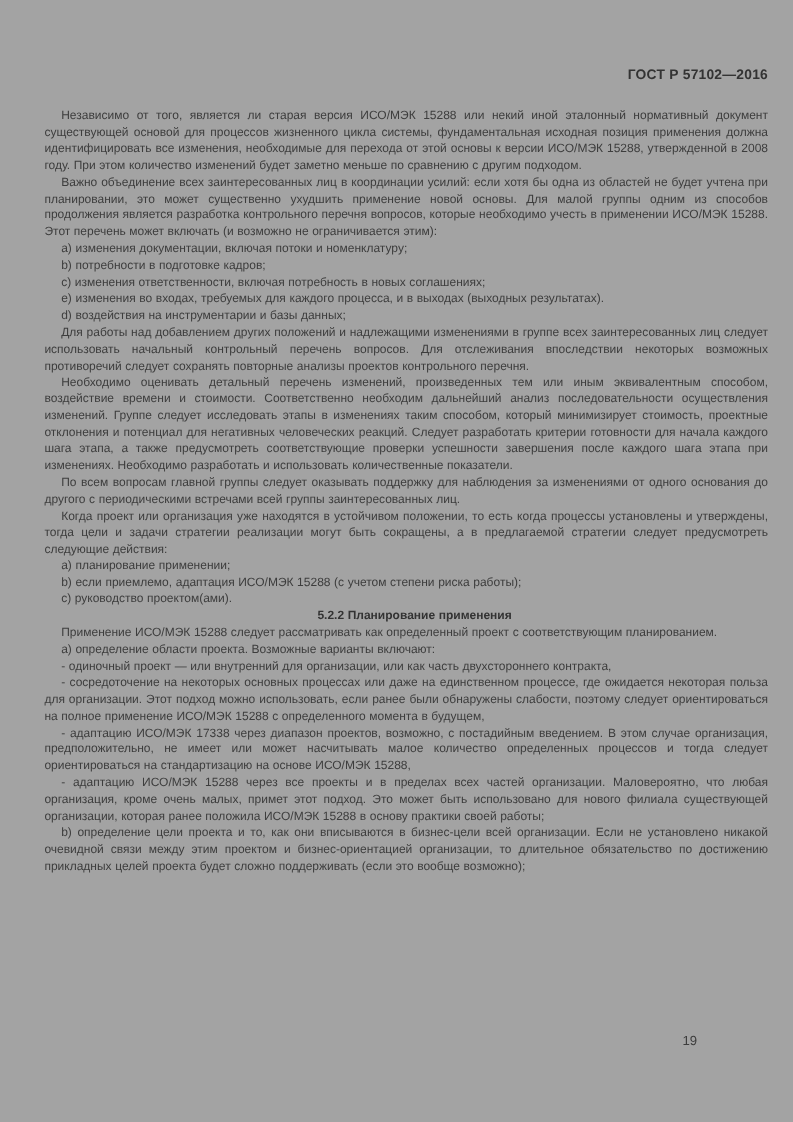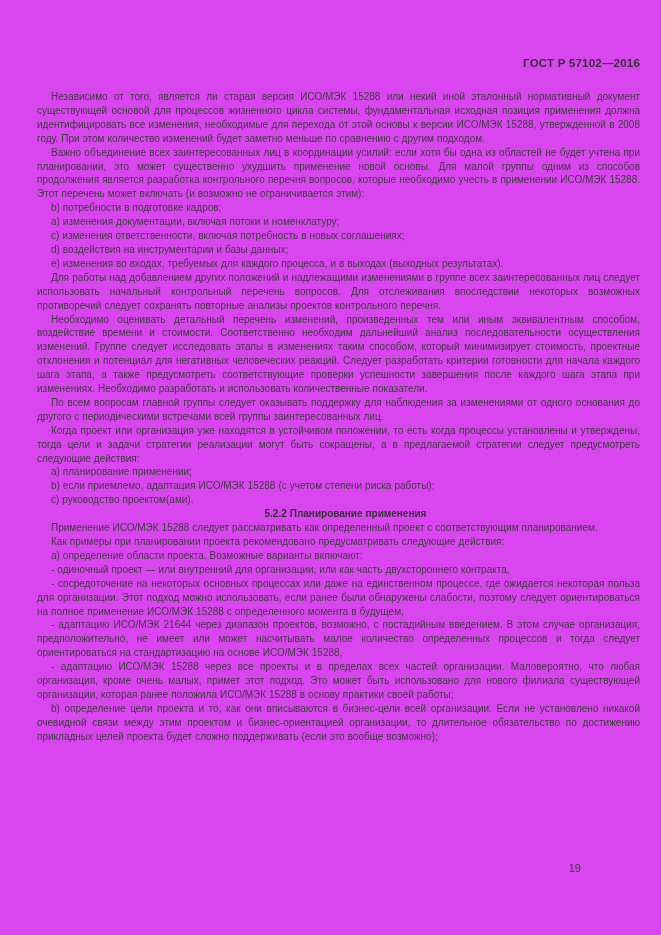--- a/index.html
+++ b/index.html
@@ -4,21 +4,21 @@
 <style>
   html, body {
     margin: 0;
     padding: 0;
     background: #ffffff;
   }
   .page {
     position: relative;
     width: 661px;
     height: 935px;
-    background: #d946ef;
+    background: #a3a3a3;
     font-family: "Liberation Sans", "DejaVu Sans", sans-serif;
     color: #3d3d3d;
     overflow: hidden;
   }
   .doc-header {
     position: absolute;
     top: 57px;
     left: 37px;
     width: 603px;
     text-align: right;
@@ -57,37 +57,36 @@
 </style>
 </head>
 <body>
 
 <div class="page">
   <div class="doc-header">ГОСТ Р 57102—2016</div>
 
   <div class="doc-body">
       <p class="para">Независимо от того, является ли старая версия ИСО/МЭК 15288 или некий иной эталонный нормативный документ существующей основой для процессов жизненного цикла системы, фундаментальная исходная позиция применения должна идентифицировать все изменения, необходимые для перехода от этой основы к версии ИСО/МЭК 15288, утвержденной в 2008 году. При этом количество изменений будет заметно меньше по сравнению с другим подходом.</p>
       <p class="para">Важно объединение всех заинтересованных лиц в координации усилий: если хотя бы одна из областей не будет учтена при планировании, это может существенно ухудшить применение новой основы. Для малой группы одним из способов продолжения является разработка контрольного перечня вопросов, которые необходимо учесть в применении ИСО/МЭК 15288. Этот перечень может включать (и возможно не ограничивается этим):</p>
+      <p class="para">a) изменения документации, включая потоки и номенклатуру;</p>
       <p class="para">b) потребности в подготовке кадров;</p>
-      <p class="para">a) изменения документации, включая потоки и номенклатуру;</p>
       <p class="para">c) изменения ответственности, включая потребность в новых соглашениях;</p>
+      <p class="para">e) изменения во входах, требуемых для каждого процесса, и в выходах (выходных результатах).</p>
       <p class="para">d) воздействия на инструментарии и базы данных;</p>
-      <p class="para">e) изменения во входах, требуемых для каждого процесса, и в выходах (выходных результатах).</p>
       <p class="para">Для работы над добавлением других положений и надлежащими изменениями в группе всех заинтересованных лиц следует использовать начальный контрольный перечень вопросов. Для отслеживания впоследствии некоторых возможных противоречий следует сохранять повторные анализы проектов контрольного перечня.</p>
       <p class="para">Необходимо оценивать детальный перечень изменений, произведенных тем или иным эквивалентным способом, воздействие времени и стоимости. Соответственно необходим дальнейший анализ последовательности осуществления изменений. Группе следует исследовать этапы в изменениях таким способом, который минимизирует стоимость, проектные отклонения и потенциал для негативных человеческих реакций. Следует разработать критерии готовности для начала каждого шага этапа, а также предусмотреть соответствующие проверки успешности завершения после каждого шага этапа при изменениях. Необходимо разработать и использовать количественные показатели.</p>
       <p class="para">По всем вопросам главной группы следует оказывать поддержку для наблюдения за изменениями от одного основания до другого с периодическими встречами всей группы заинтересованных лиц.</p>
       <p class="para">Когда проект или организация уже находятся в устойчивом положении, то есть когда процессы установлены и утверждены, тогда цели и задачи стратегии реализации могут быть сокращены, а в предлагаемой стратегии следует предусмотреть следующие действия:</p>
       <p class="para">a) планирование применении;</p>
       <p class="para">b) если приемлемо, адаптация ИСО/МЭК 15288 (с учетом степени риска работы);</p>
       <p class="para">c) руководство проектом(ами).</p>
       <p class="para heading">5.2.2 Планирование применения</p>
       <p class="para">Применение ИСО/МЭК 15288 следует рассматривать как определенный проект с соответствующим планированием.</p>
-      <p class="para">Как примеры при планировании проекта рекомендовано предусматривать следующие действия:</p>
       <p class="para">a) определение области проекта. Возможные варианты включают:</p>
       <p class="para">- одиночный проект — или внутренний для организации, или как часть двухстороннего контракта,</p>
       <p class="para">- сосредоточение на некоторых основных процессах или даже на единственном процессе, где ожидается некоторая польза для организации. Этот подход можно использовать, если ранее были обнаружены слабости, поэтому следует ориентироваться на полное применение ИСО/МЭК 15288 с определенного момента в будущем,</p>
-      <p class="para">- адаптацию ИСО/МЭК 21644 через диапазон проектов, возможно, с постадийным введением. В этом случае организация, предположительно, не имеет или может насчитывать малое количество определенных процессов и тогда следует ориентироваться на стандартизацию на основе ИСО/МЭК 15288,</p>
+      <p class="para">- адаптацию ИСО/МЭК 17338 через диапазон проектов, возможно, с постадийным введением. В этом случае организация, предположительно, не имеет или может насчитывать малое количество определенных процессов и тогда следует ориентироваться на стандартизацию на основе ИСО/МЭК 15288,</p>
       <p class="para">- адаптацию ИСО/МЭК 15288 через все проекты и в пределах всех частей организации. Маловероятно, что любая организация, кроме очень малых, примет этот подход. Это может быть использовано для нового филиала существующей организации, которая ранее положила ИСО/МЭК 15288 в основу практики своей работы;</p>
       <p class="para">b) определение цели проекта и то, как они вписываются в бизнес-цели всей организации. Если не установлено никакой очевидной связи между этим проектом и бизнес-ориентацией организации, то длительное обязательство по достижению прикладных целей проекта будет сложно поддерживать (если это вообще возможно);</p>
     </div>
 
   <div class="page-number">19</div>
 </div>
 
 </body></html>

